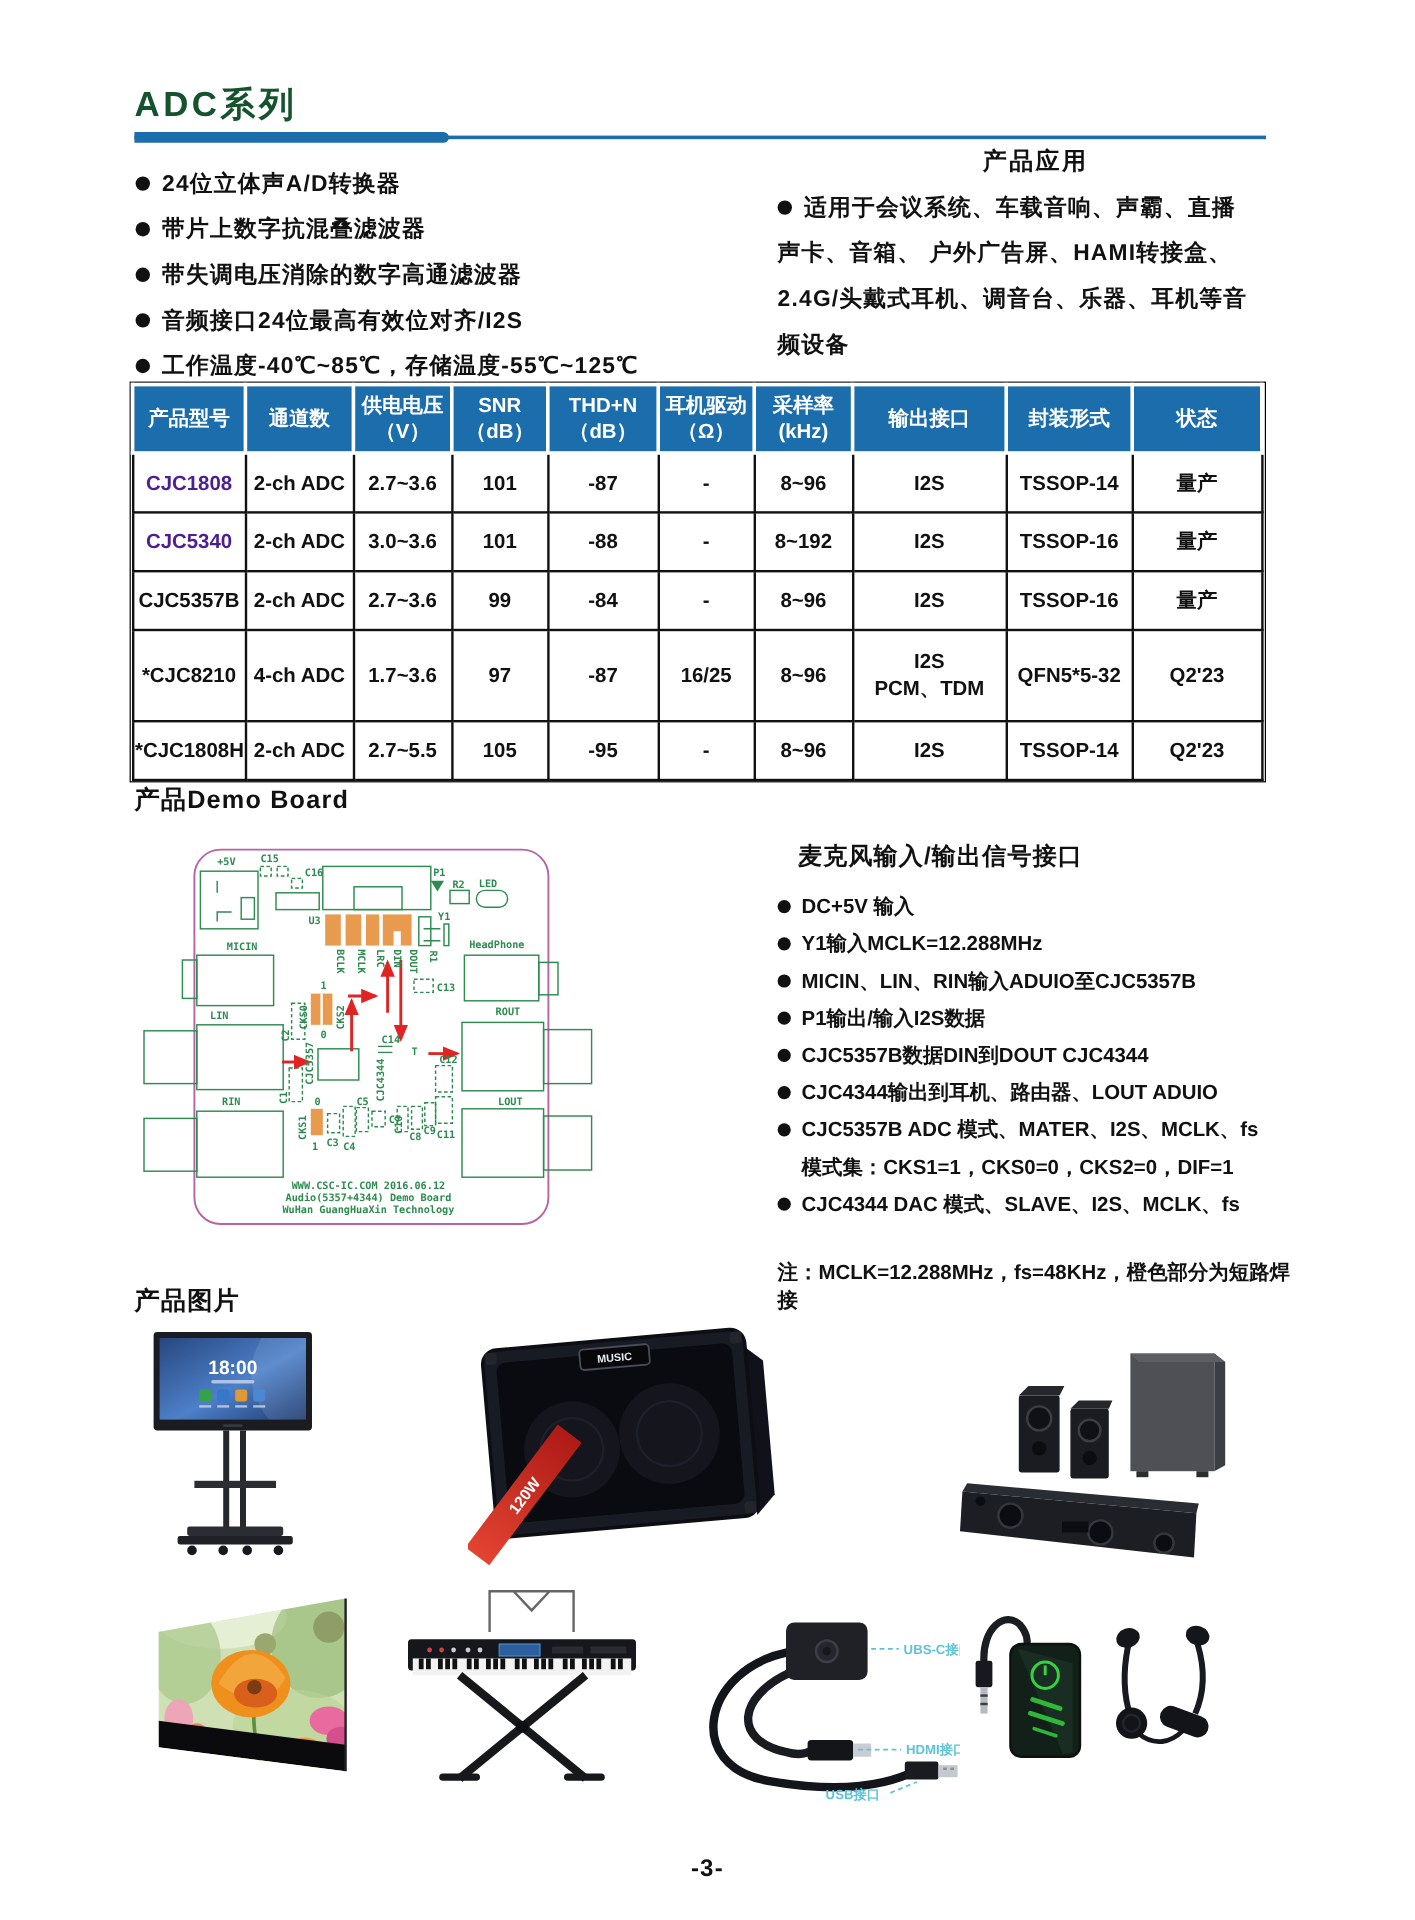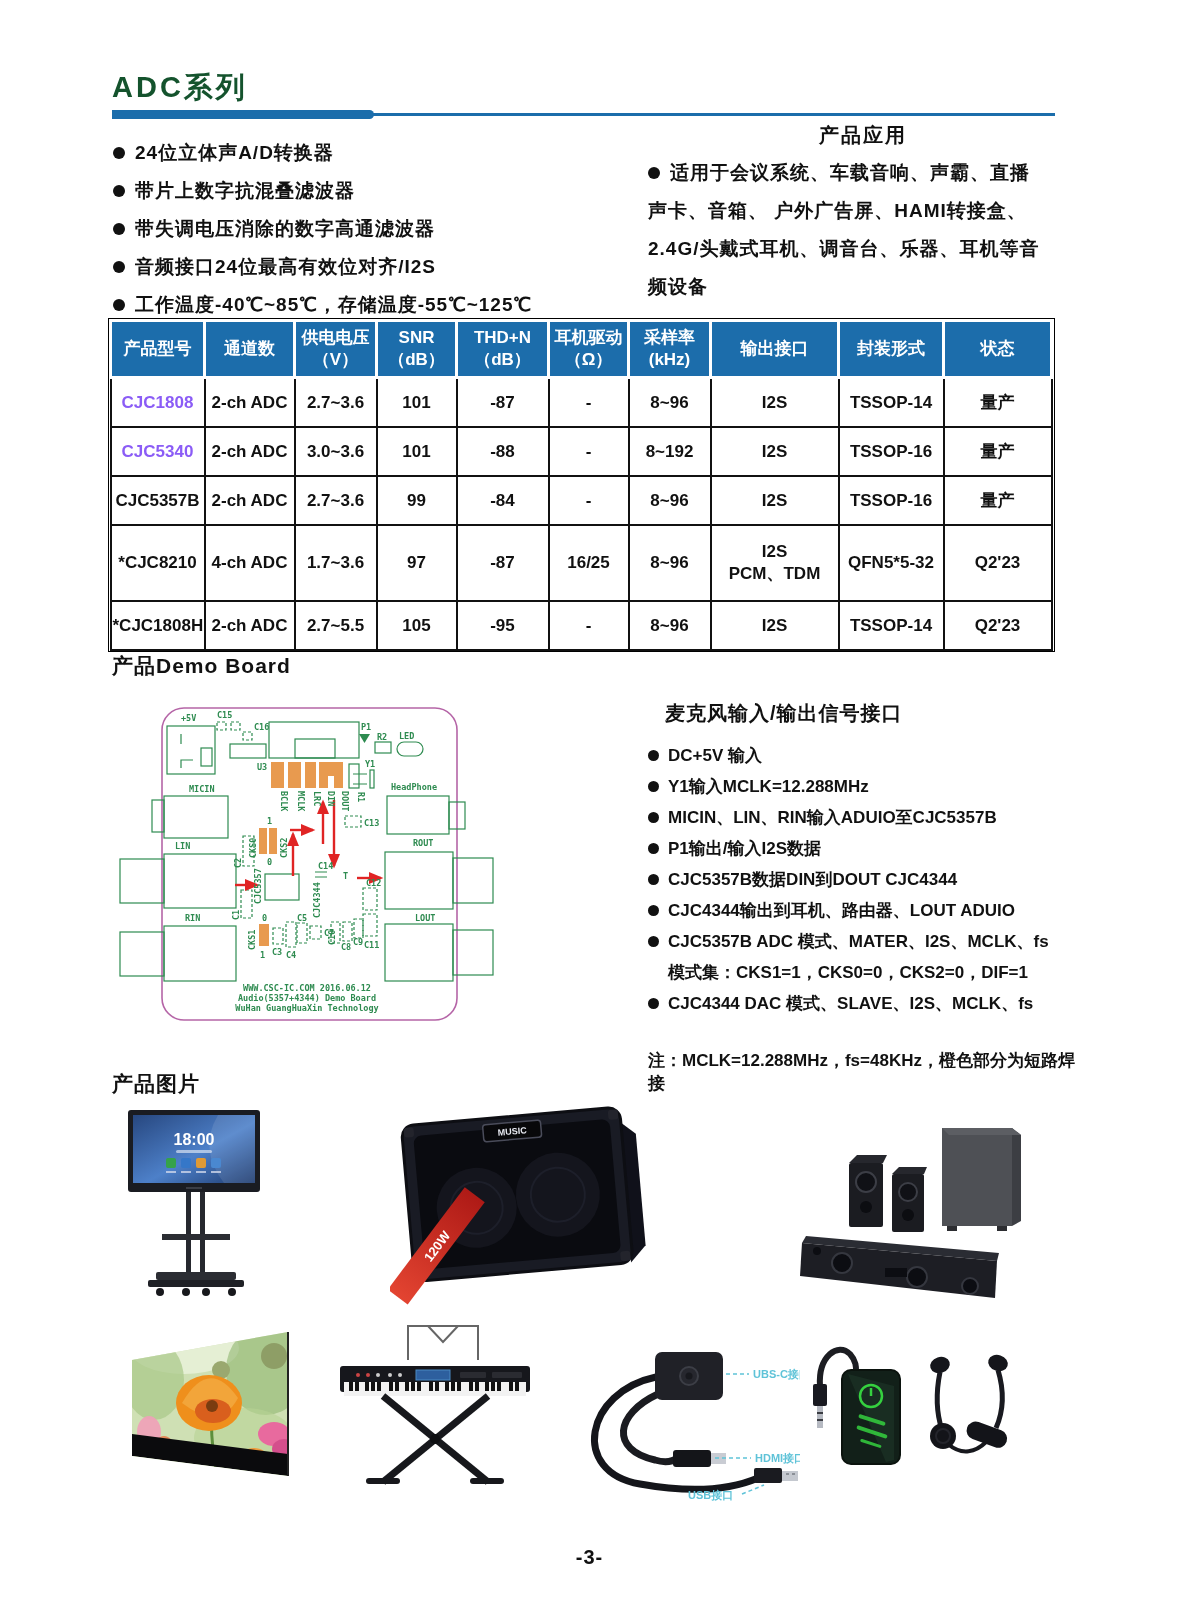--- a/index.html
+++ b/index.html
@@ -31,21 +31,21 @@
   table.spec th {
     background:#1c6dab; color:#fff; font-size:17px; border:3px solid #fff;
     padding:5px 1px; line-height:1.3; white-space:pre-line; height:56px;
   }
   table.spec td {
     border:2px solid #111; text-align:center; font-size:17px; padding:2px 1px;
     white-space:pre-line; line-height:1.25;
   }
   table.spec tbody tr { height:49px; }
   table.spec tbody tr.tall { height:76px; }
-  td.model-blue { color:#8b5cf6; }
+  td.model-blue { color:#4c1d95; }
 
   .section-title { font-size:21px; letter-spacing:1px; }
 
   
   .signal { left:648px; top:700px; width:430px; }
   .sig-title { font-size:20px; letter-spacing:1px; margin-bottom:8px; height:32px;margin-left:17px; }
   .sig-line { display:flex; align-items:center; height:31px; font-size:17px; }
   .sig-line.sub { padding-left:20px; }
   .sig-note { margin-top:30px; font-size:17px; }
 

